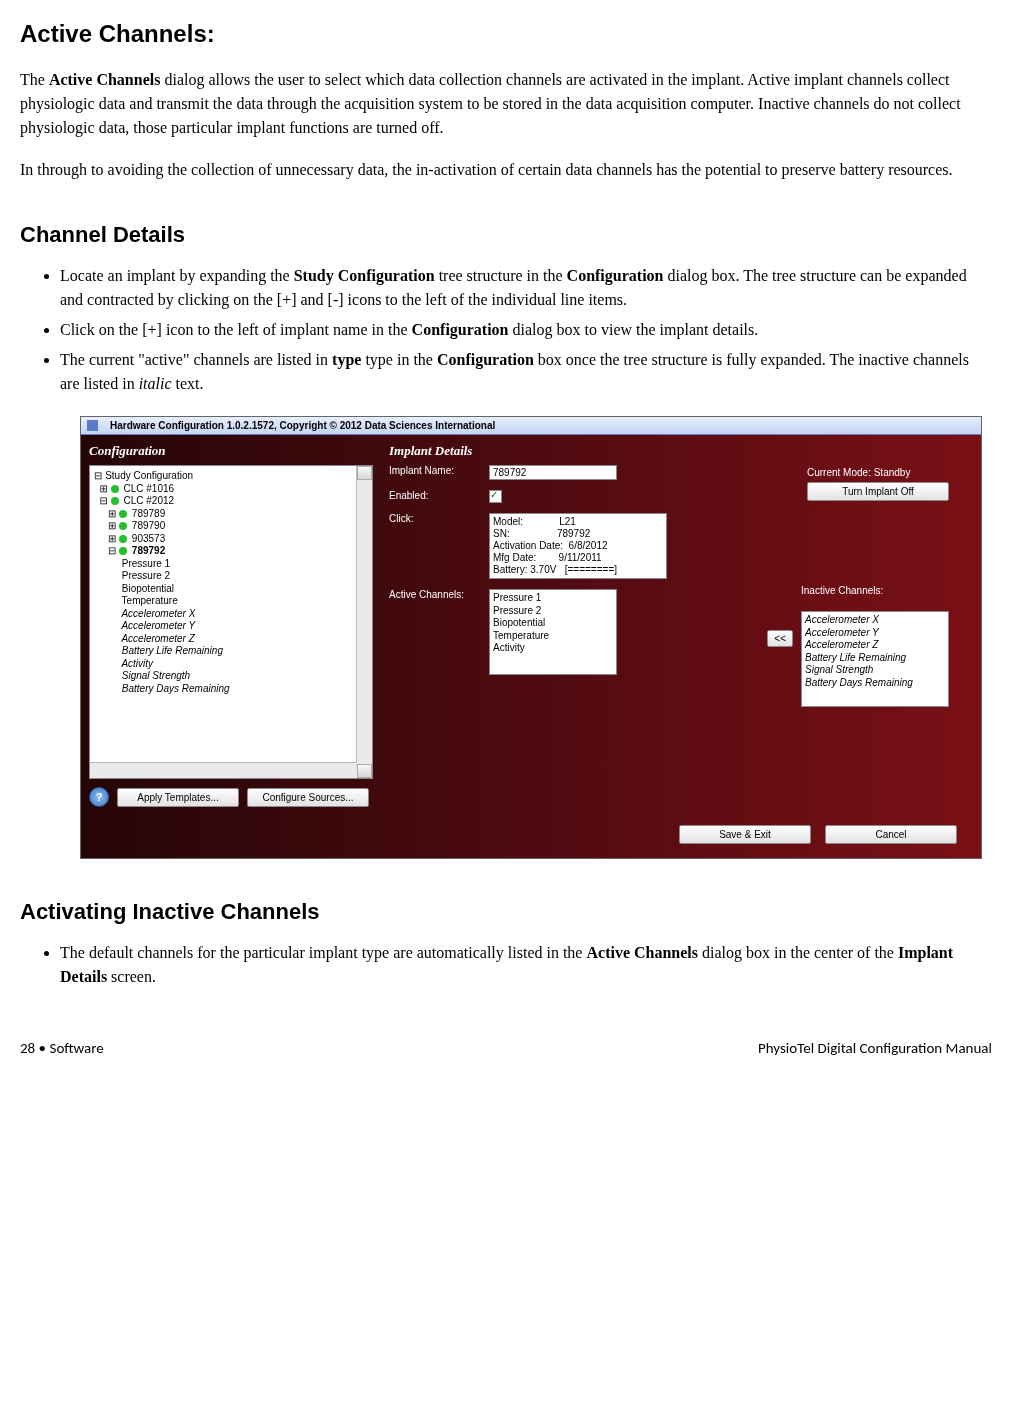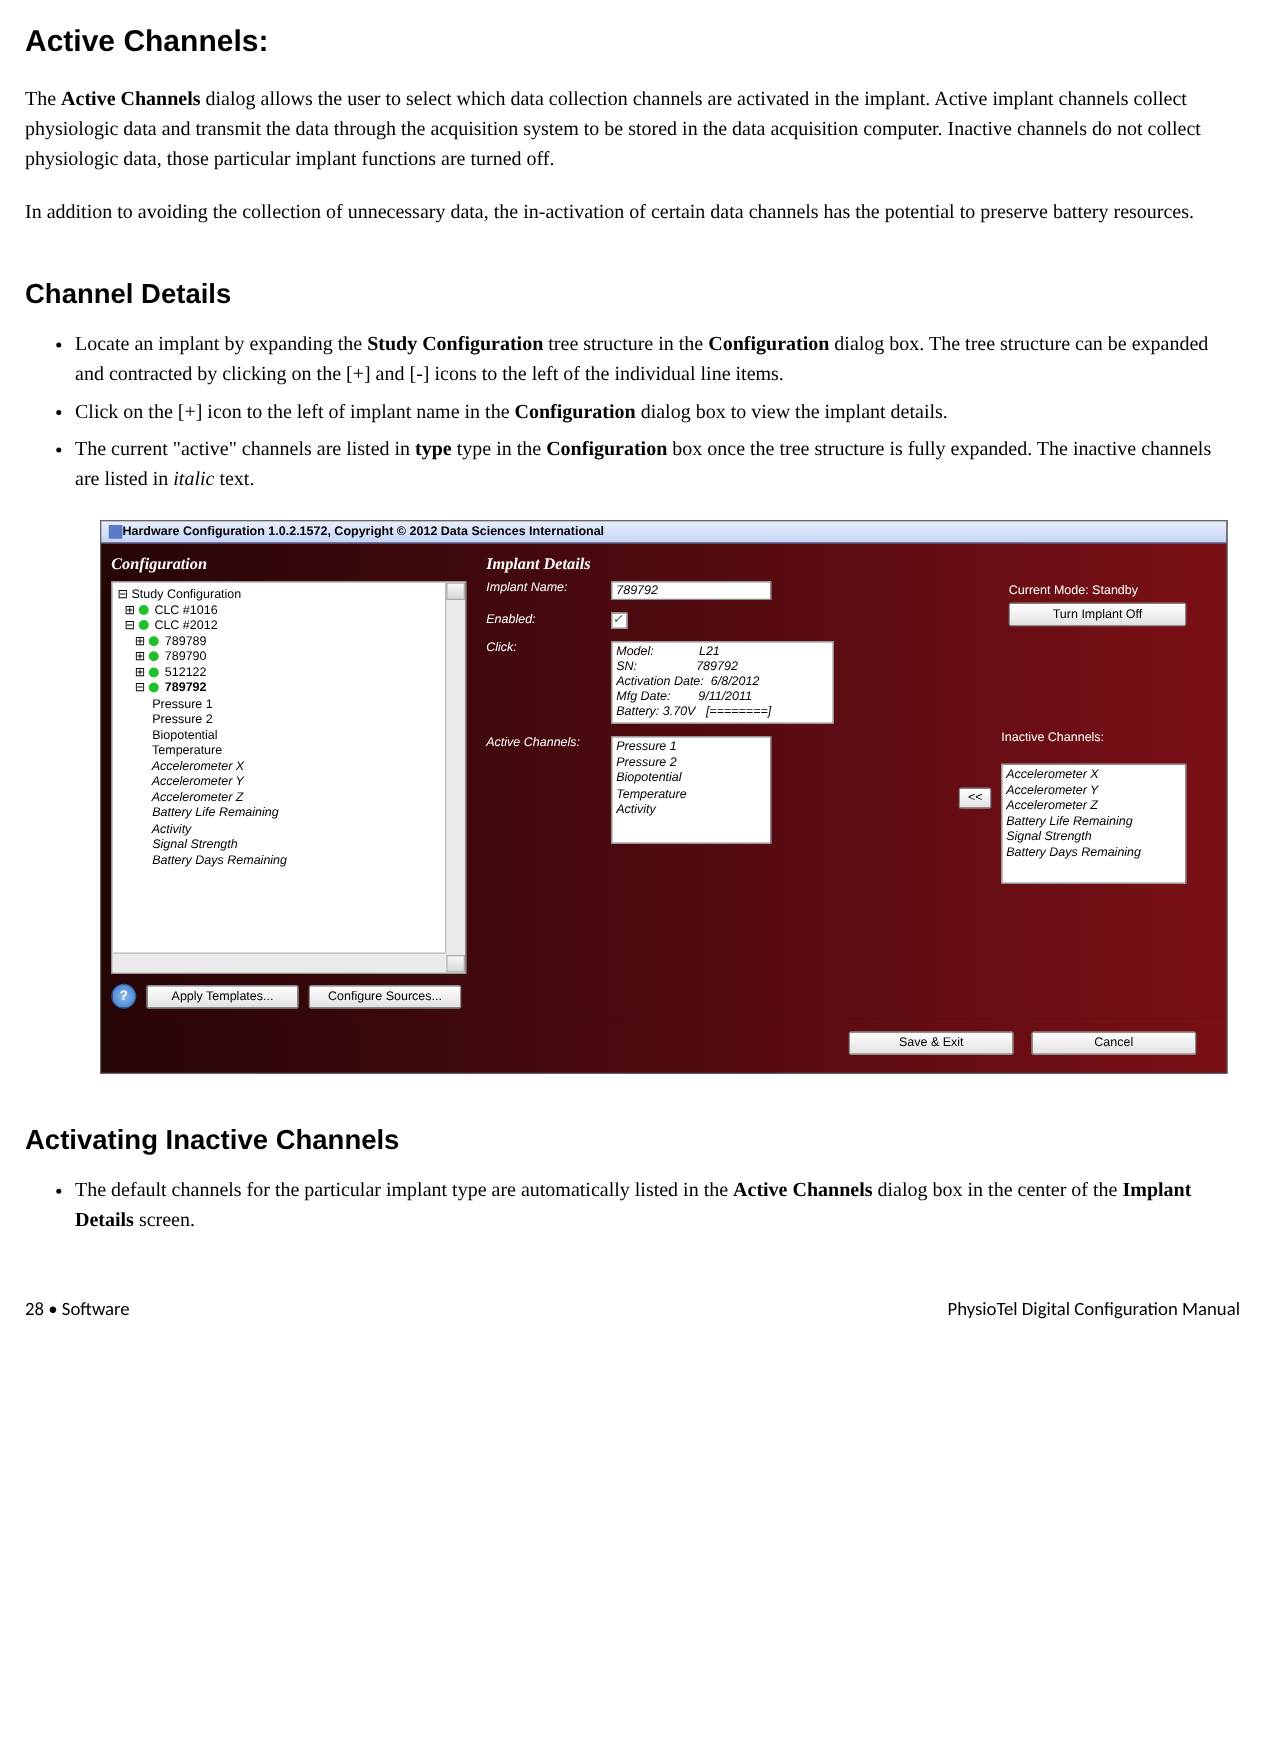--- a/index.html
+++ b/index.html
@@ -46,21 +46,21 @@
   }
   .ss-titlebar {
     background: linear-gradient(#e8eefb,#c4d4f4);
     color: #000;
     font-weight: bold;
     font-size: 10px;
     padding: 3px 6px;
     border-bottom: 1px solid #6a7db8;
     display: flex;
     align-items: center;
-    gap:0;
+    gap:12px;
   }
   .ss-titlebar .win-icon {
     width:11px; height:11px; background:#5a7bc8; display:inline-block;
   }
   .ss-body {
     display: flex;
     min-height: 380px;
     background: linear-gradient(90deg,#260507 0%,#41090d 35%,#5c0c12 65%,#7a1016 100%);
   }
   .ss-left {
@@ -140,21 +140,21 @@
   .listbox { width:120px; height:80px; line-height:1.25; overflow:hidden; }
   .detail-area { position:relative; }
   .mode-block { position:absolute; right:24px; top:2px; color:#fff; font-size:10px; }
   .mode-block .winbtn { min-width:120px; margin-top:4px; }
   .inactive-block { position:absolute; right:24px; top:120px; font-size:10px; }
   .inactive-block .listbox { width:140px; height:90px; font-style:italic; }
   .arrow-block {
     position:absolute; right:180px; top:165px;
   }
   .arrow-btn { background:linear-gradient(#fefefe,#e2e2e2); border:1px solid #8a8a8a; color:#000; font-size:10px; padding:2px 6px; border-radius:2px; }
-  .detail-area-inner { width:340px;font-style:italic; }
+  .detail-area-inner { width:340px; }
 
   .ss-footer {
     background: linear-gradient(90deg,#260507 0%,#41090d 35%,#5c0c12 65%,#7a1016 100%);
     padding:10px 24px 14px 10px;
     display:flex; justify-content:flex-end; gap:14px;
   }
   .ss-footer .winbtn { min-width:110px; }
 
   .page-footer {
     display:flex; justify-content:space-between;
@@ -180,21 +180,21 @@
 </style>
 </head>
 <body>
 
 <h1 class="section">Active Channels:</h1>
 
 <p class="body">
   <span>The </span><span class="bold">Active Channels</span><span> dialog allows the user to select which data collection channels are activated in the implant.  Active implant channels collect physiologic data and transmit the data through the acquisition system to be stored in the data acquisition computer.  Inactive channels do not collect physiologic data, those particular implant functions are turned off.</span>
 </p>
 
-<p class="body">In addition to avoiding the collection of unnecessary data, the in-activation of certain data channels has the potential to preserve battery resources.</p>
+<p class="body">In through to avoiding the collection of unnecessary data, the in-activation of certain data channels has the potential to preserve battery resources.</p>
 
 <h2 class="subsection">Channel Details</h2>
 
 <ul class="bullets">
   <li>
     <span>Locate an implant by expanding the </span><span class="bold">Study Configuration</span><span> tree structure in the </span><span class="bold">Configuration</span><span> dialog box.   The tree structure can be expanded and contracted by clicking on the [+] and [-] icons to the left of the individual line items.</span>
   </li>
   <li>
     <span>Click on the [+] icon to the left of implant name in the </span><span class="bold">Configuration</span><span> dialog box to view the implant details.</span>
   </li>
@@ -213,21 +213,21 @@
 
     <div class="ss-left">
       <div class="panel-label">Configuration</div>
       <div class="treebox">
         <div class="treebox-inner">
           <div class="tree-row">⊟ <span>Study Configuration</span></div>
           <div class="tree-row">  ⊞ <span class="dot"></span> <span>CLC #1016</span></div>
           <div class="tree-row">  ⊟ <span class="dot"></span> <span>CLC #2012</span></div>
           <div class="tree-row">     ⊞ <span class="dot"></span> <span>789789</span></div>
           <div class="tree-row">     ⊞ <span class="dot"></span> <span>789790</span></div>
-          <div class="tree-row">     ⊞ <span class="dot"></span> <span>512122</span></div>
+          <div class="tree-row">     ⊞ <span class="dot"></span> <span>903573</span></div>
           <div class="tree-row">     ⊟ <span class="dot"></span> <span class="tree-bold">789792</span></div>
           <div class="tree-row">          <span>Pressure 1</span></div>
           <div class="tree-row">          <span>Pressure 2</span></div>
           <div class="tree-row">          <span>Biopotential</span></div>
           <div class="tree-row">          <span>Temperature</span></div>
           <div class="tree-row tree-italic">          <span>Accelerometer X</span></div>
           <div class="tree-row tree-italic">          <span>Accelerometer Y</span></div>
           <div class="tree-row tree-italic">          <span>Accelerometer Z</span></div>
           <div class="tree-row tree-italic">          <span>Battery Life Remaining</span></div>
           <div class="tree-row tree-italic">          <span>Activity</span></div>

